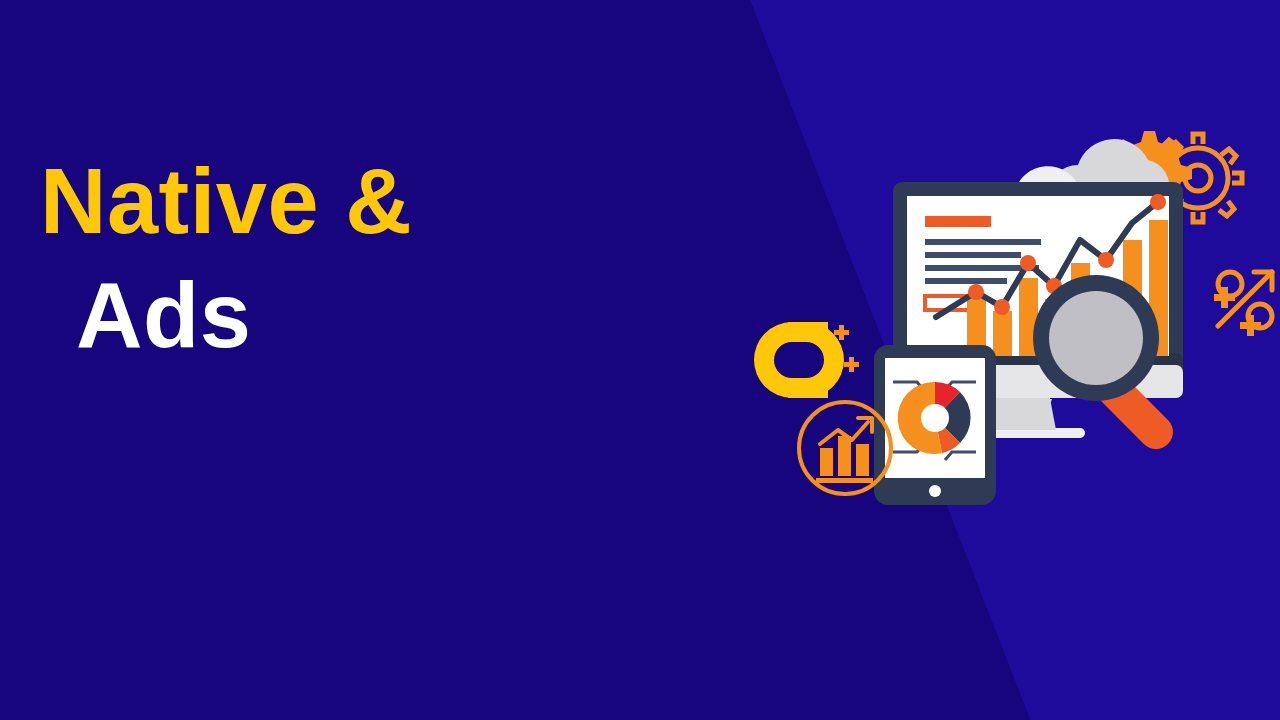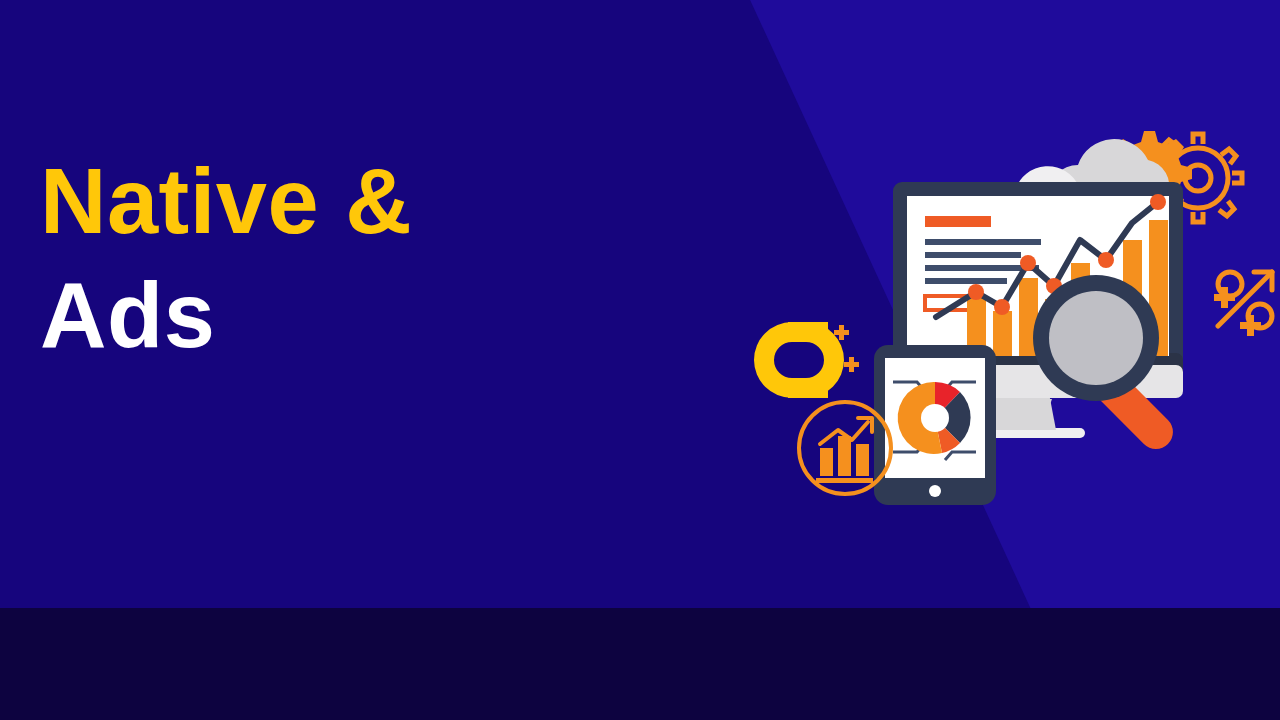--- a/index.html
+++ b/index.html
@@ -7,21 +7,21 @@
     margin: 0;
     padding: 0;
     background: #0d0340;
   }
   body {
     font-family: "Liberation Sans", sans-serif;
   }
   .banner {
     position: relative;
     width: 1280px;
-    height: 608px;
+    height: 720px;
     overflow: hidden;
     background: #4d7c0f;
   }
   
   .bg-base {
     position: absolute;
     inset: 0;
     background: #1f0b9b;
   }
   .bg-wedge {
@@ -55,20 +55,21 @@
     margin-bottom: 22px;
   }
   .line-2 {
     font-size: 92px;
     color: #ffc709;
     margin-bottom: 22px;
   }
   .line-3 {
     font-size: 92px;
     color: #ffffff;
+    margin-left: 36px;
   }
 
   
   .illustration {
     position: absolute;
     left: 790px;
     top: 100px;
     width: 490px;
     height: 430px;
     z-index: 4;

